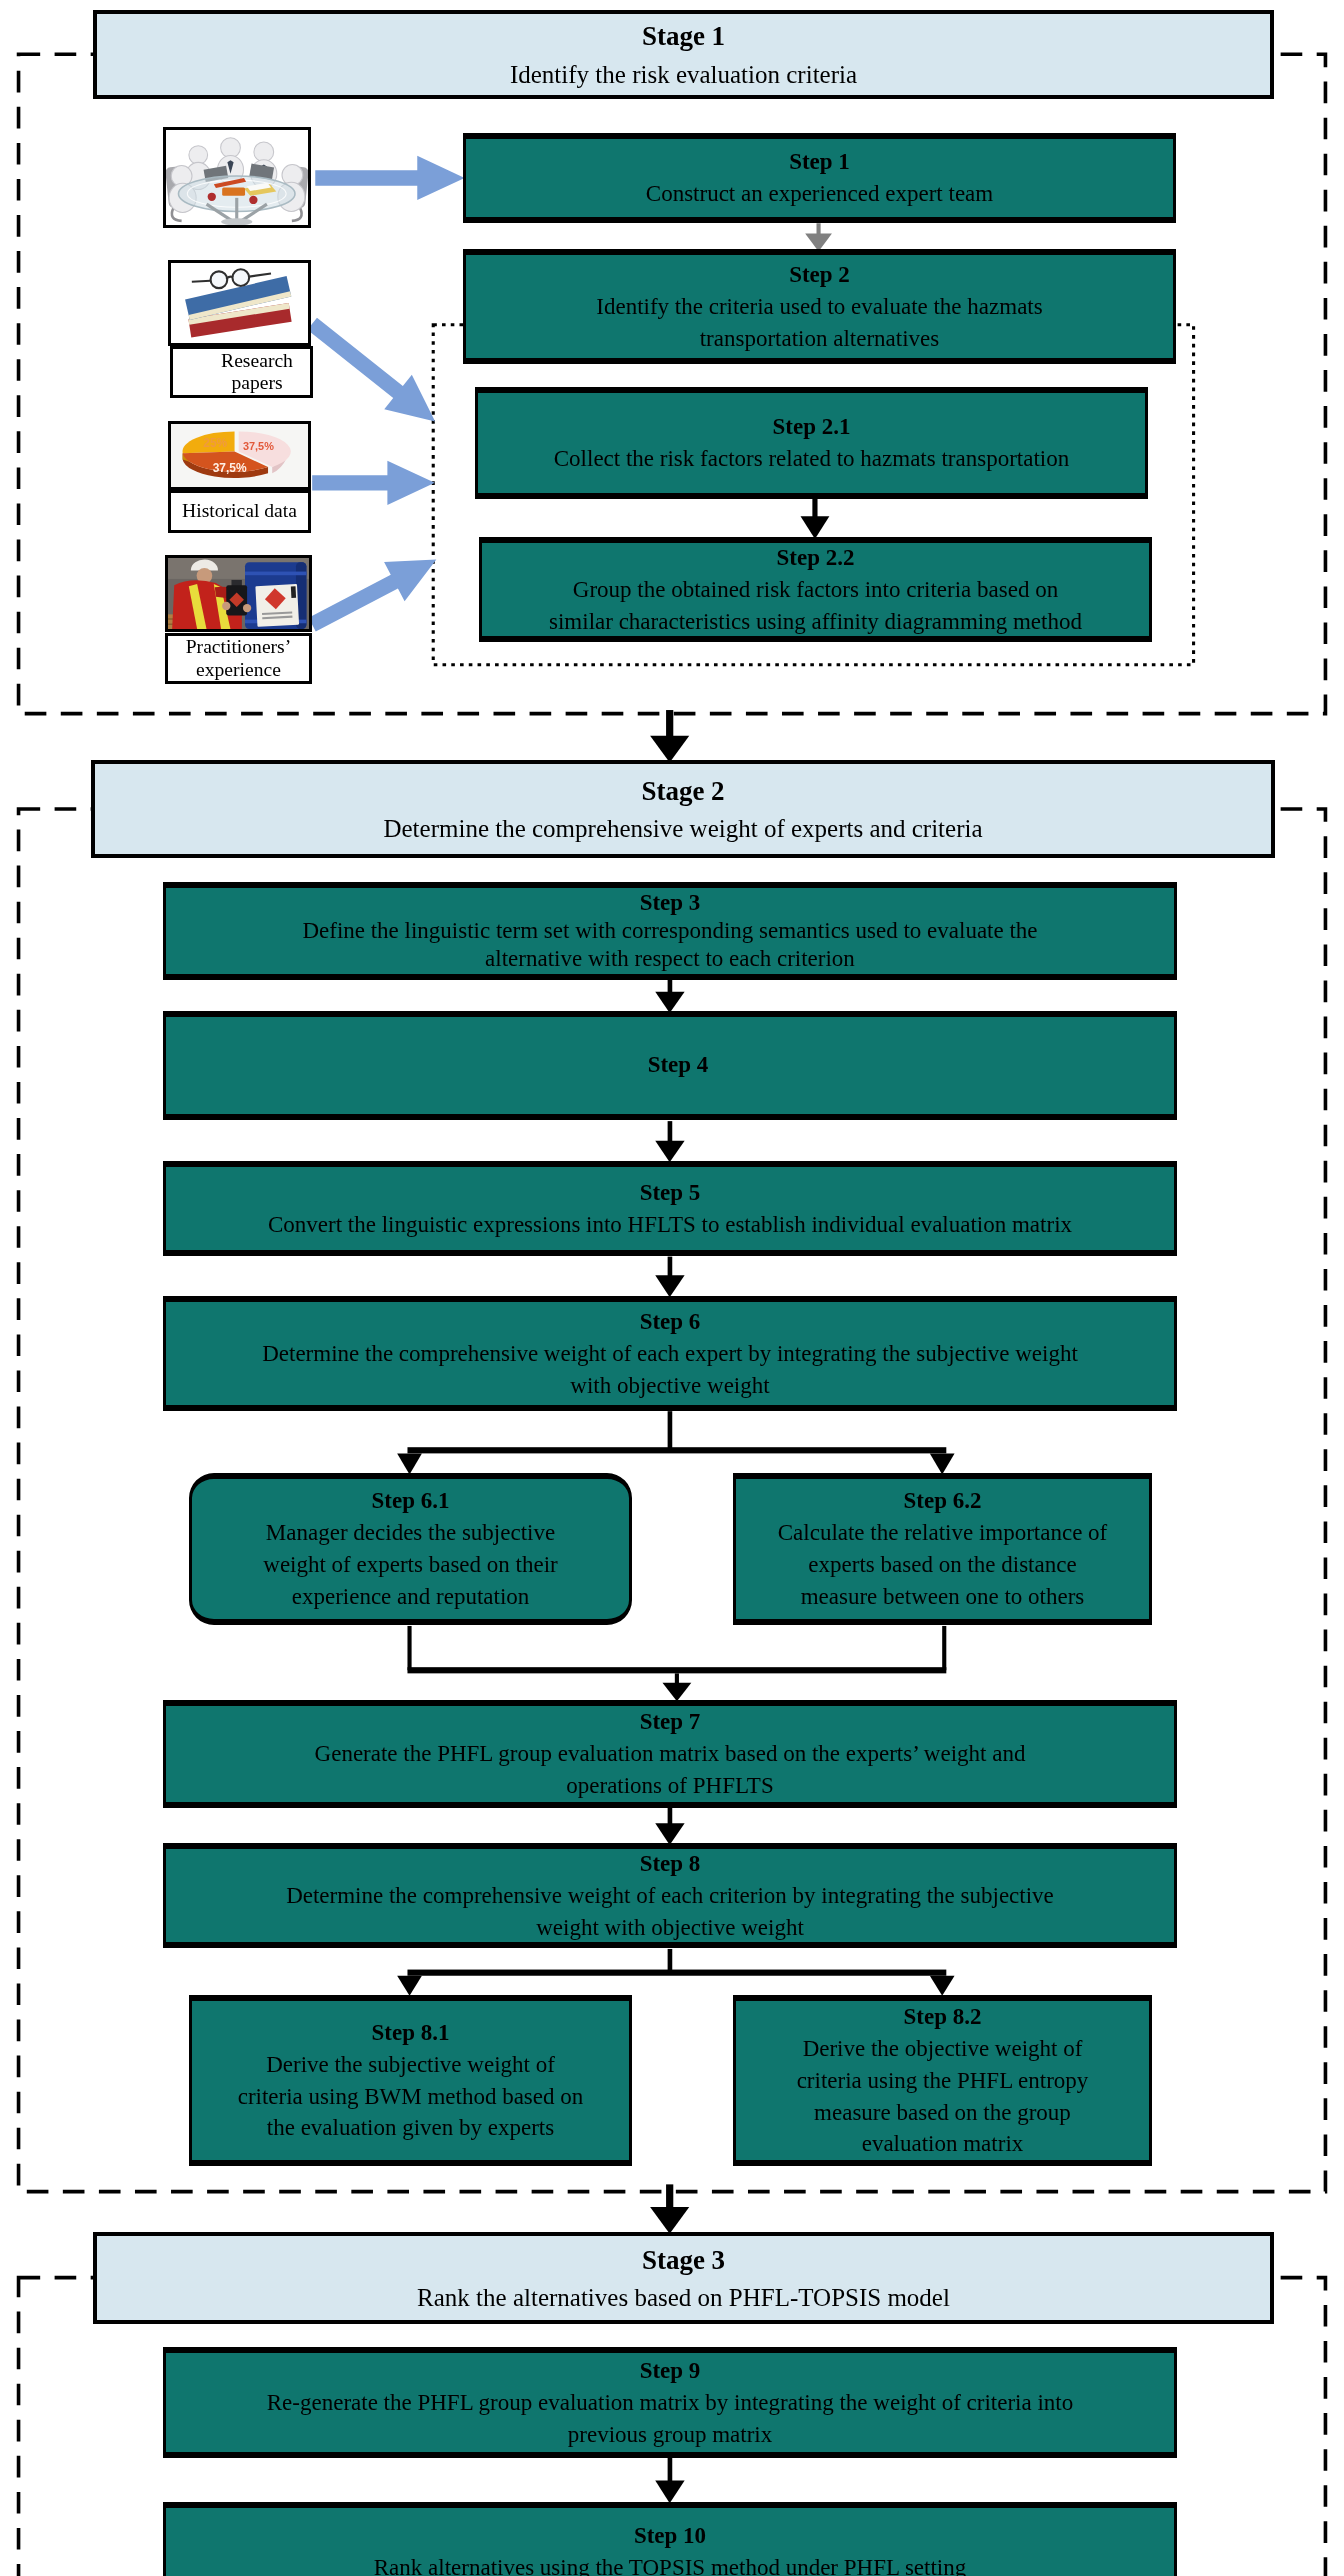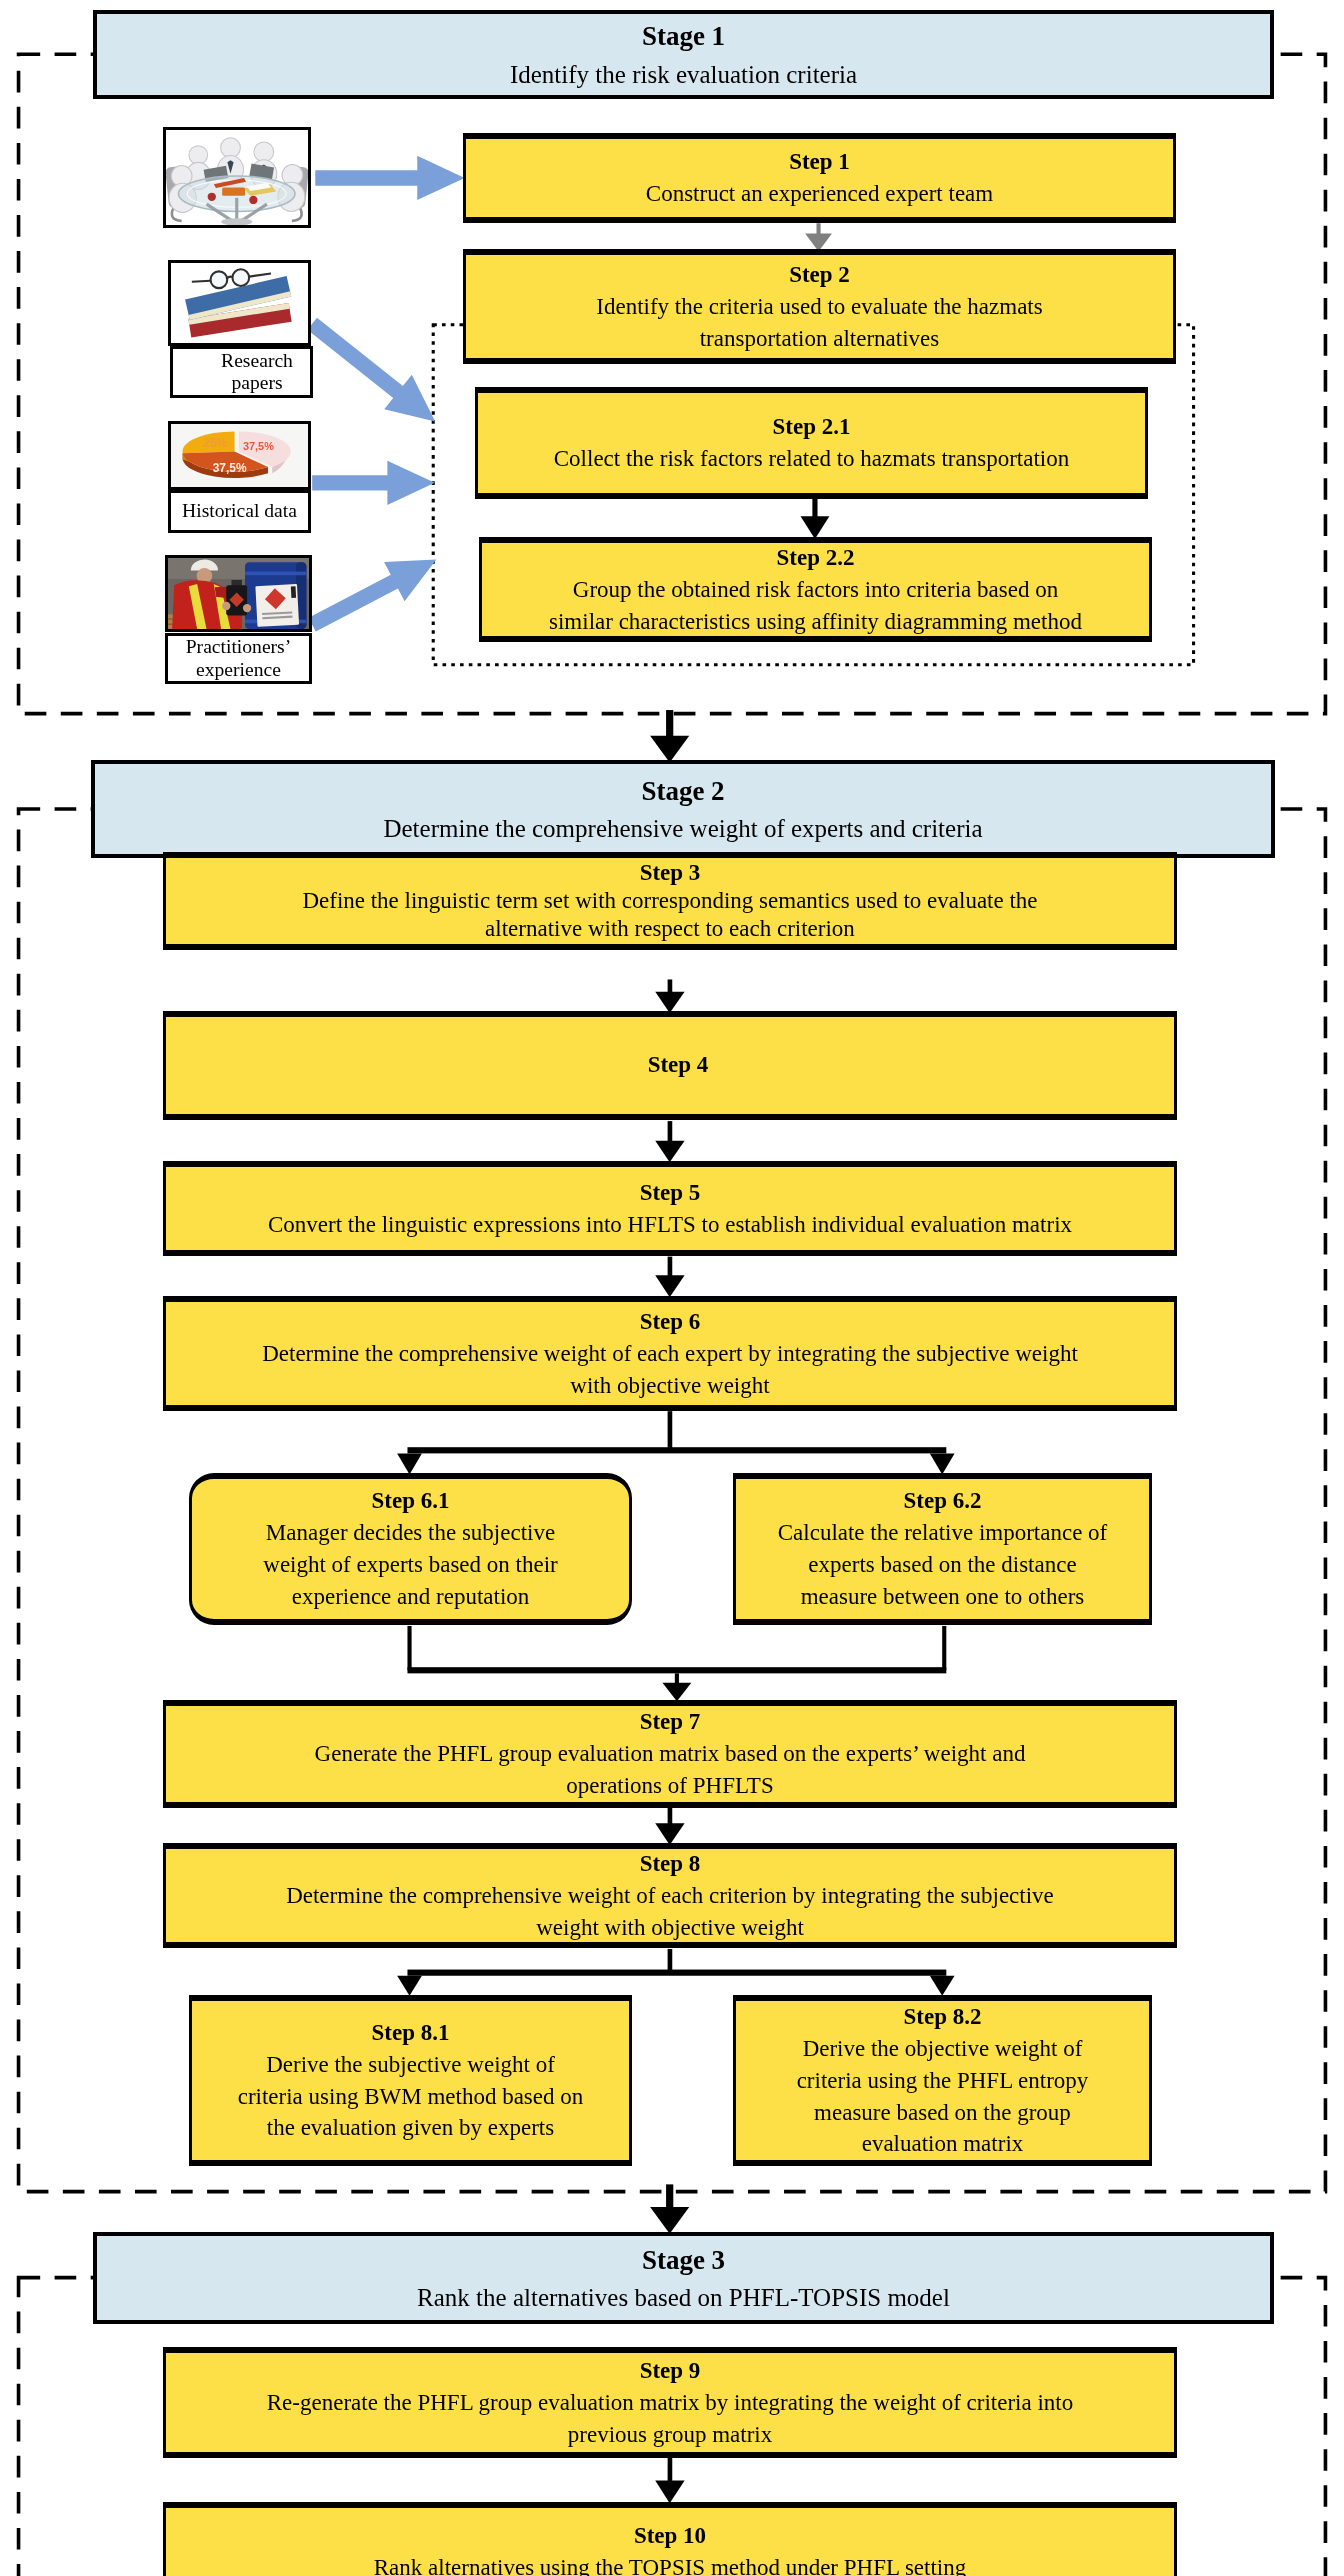--- a/index.html
+++ b/index.html
@@ -4,21 +4,21 @@
 <style>
   html,body{margin:0;padding:0;background:#fff;}
   body{width:1344px;height:2642px;font-family:"Liberation Serif","DejaVu Serif",serif;color:#000;}
   .canvas{position:absolute;left:0;top:0;width:1344px;height:2642px;overflow:hidden;background:#fff;}
   .overlay{position:absolute;left:0;top:0;z-index:1;pointer-events:none;}
   .dash-rect{fill:none;stroke:#000;stroke-width:7;stroke-dasharray:42 28;}
   .dot-rect{fill:none;stroke:#000;stroke-width:6;stroke-dasharray:7 10;}
   .black-arrow{fill:#000;}
   .gray-arrow{fill:var(--arrow-gray,#808080);}
   .blue-arrow{fill:var(--arrow-blue,#7B9FD8);}
-  .box{position:absolute;z-index:2;background:#fde047;border:3.6px solid #000;border-top-width:6.2px;border-bottom-width:6.2px;
+  .box{position:absolute;z-index:2;background:#0f766e;border:3.6px solid #000;border-top-width:6.2px;border-bottom-width:6.2px;
        box-sizing:border-box;display:flex;flex-direction:column;align-items:center;justify-content:center;text-align:center;}
   .stage{background:var(--stage-header-fill,#D7E7EF);border-width:4.1px;}
   .stage-title{font-size:27px;font-weight:bold;line-height:1.5;}
   .stage-sub{font-size:25px;line-height:1.45;white-space:pre-line;}
   .step-title{font-size:23px;font-weight:bold;line-height:1.4;}
   .step-desc{font-size:23px;line-height:1.38;white-space:pre-line;}
   .tight .step-title{line-height:1.25;}
   .tight .step-desc{line-height:1.22;}
   .imgbox{position:absolute;z-index:2;background:#fff;border:3.6px solid #000;box-sizing:border-box;overflow:hidden;}
   .imgbox svg{display:block;width:100%;height:100%;}
@@ -144,21 +144,21 @@
   </div>
   <div class="box" style="left:475px;top:387px;width:673px;height:112px;">
     <div class="step-title">Step 2.1</div>
     <div class="step-desc">Collect the risk factors related to hazmats transportation</div>
   </div>
   <div class="box" style="left:479px;top:537px;width:673px;height:105px;">
     <div class="step-title">Step 2.2</div>
     <div class="step-desc">Group the obtained risk factors into criteria based on
 similar characteristics using affinity diagramming method</div>
   </div>
-  <div class="box tight" style="left:163px;top:852px;width:1014px;height:98px;">
+  <div class="box tight" style="left:163px;top:882px;width:1014px;height:98px;">
     <div class="step-title">Step 3</div>
     <div class="step-desc">Define the linguistic term set with corresponding semantics used to evaluate the
 alternative with respect to each criterion</div>
   </div>
   <div class="box" style="left:163px;top:1011px;width:1014px;height:109px;padding-left:16px;">
     <div class="step-title">Step 4</div>
   </div>
   <div class="box" style="left:163px;top:1161px;width:1014px;height:95px;">
     <div class="step-title">Step 5</div>
     <div class="step-desc">Convert the linguistic expressions into HFLTS to establish individual evaluation matrix</div>

